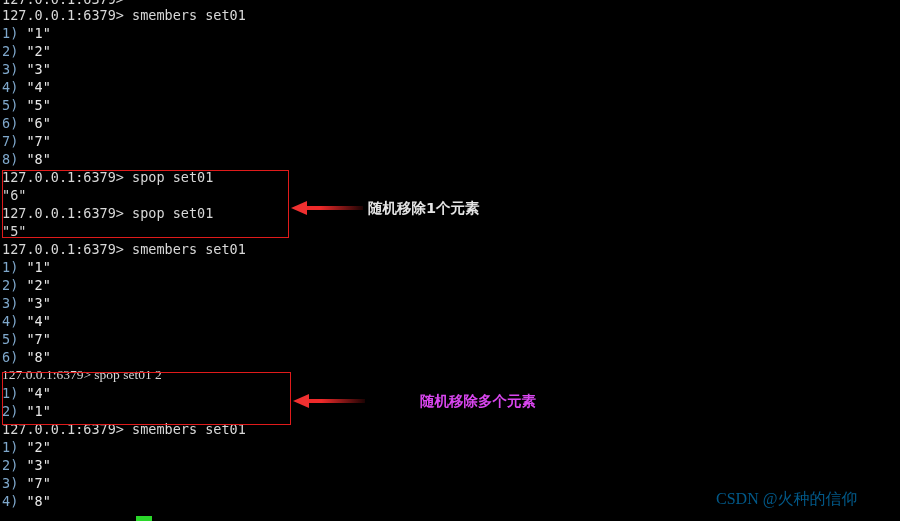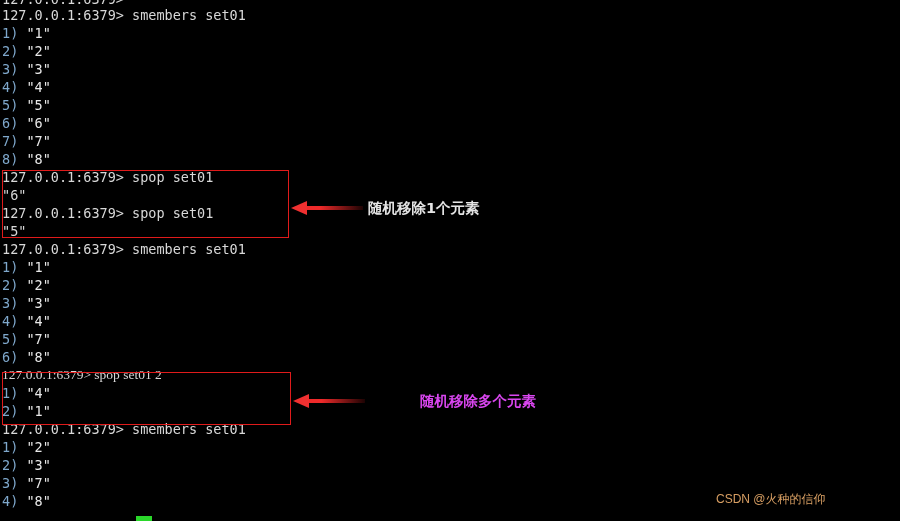--- a/index.html
+++ b/index.html
@@ -82,25 +82,25 @@
     pointer-events: none;
   }
 
   .cursor {
     position: absolute;
     background: #2ad72a;
   }
 
   .watermark {
     position: absolute;
-    color: #fdba74;
-    font-size: 12px;
+    color: #0369a1;
+    font-size: 16px;
     line-height: 20px;
     white-space: nowrap;
-    font-family: Liberation Sans, sans-serif;
+    font-family: Liberation Serif, serif;
     opacity: 0.85;
   }
 
   .clip-top {
     position: absolute;
     left: 0;
     top: 0;
     width: 900px;
     height: 8px;
     overflow: hidden;

